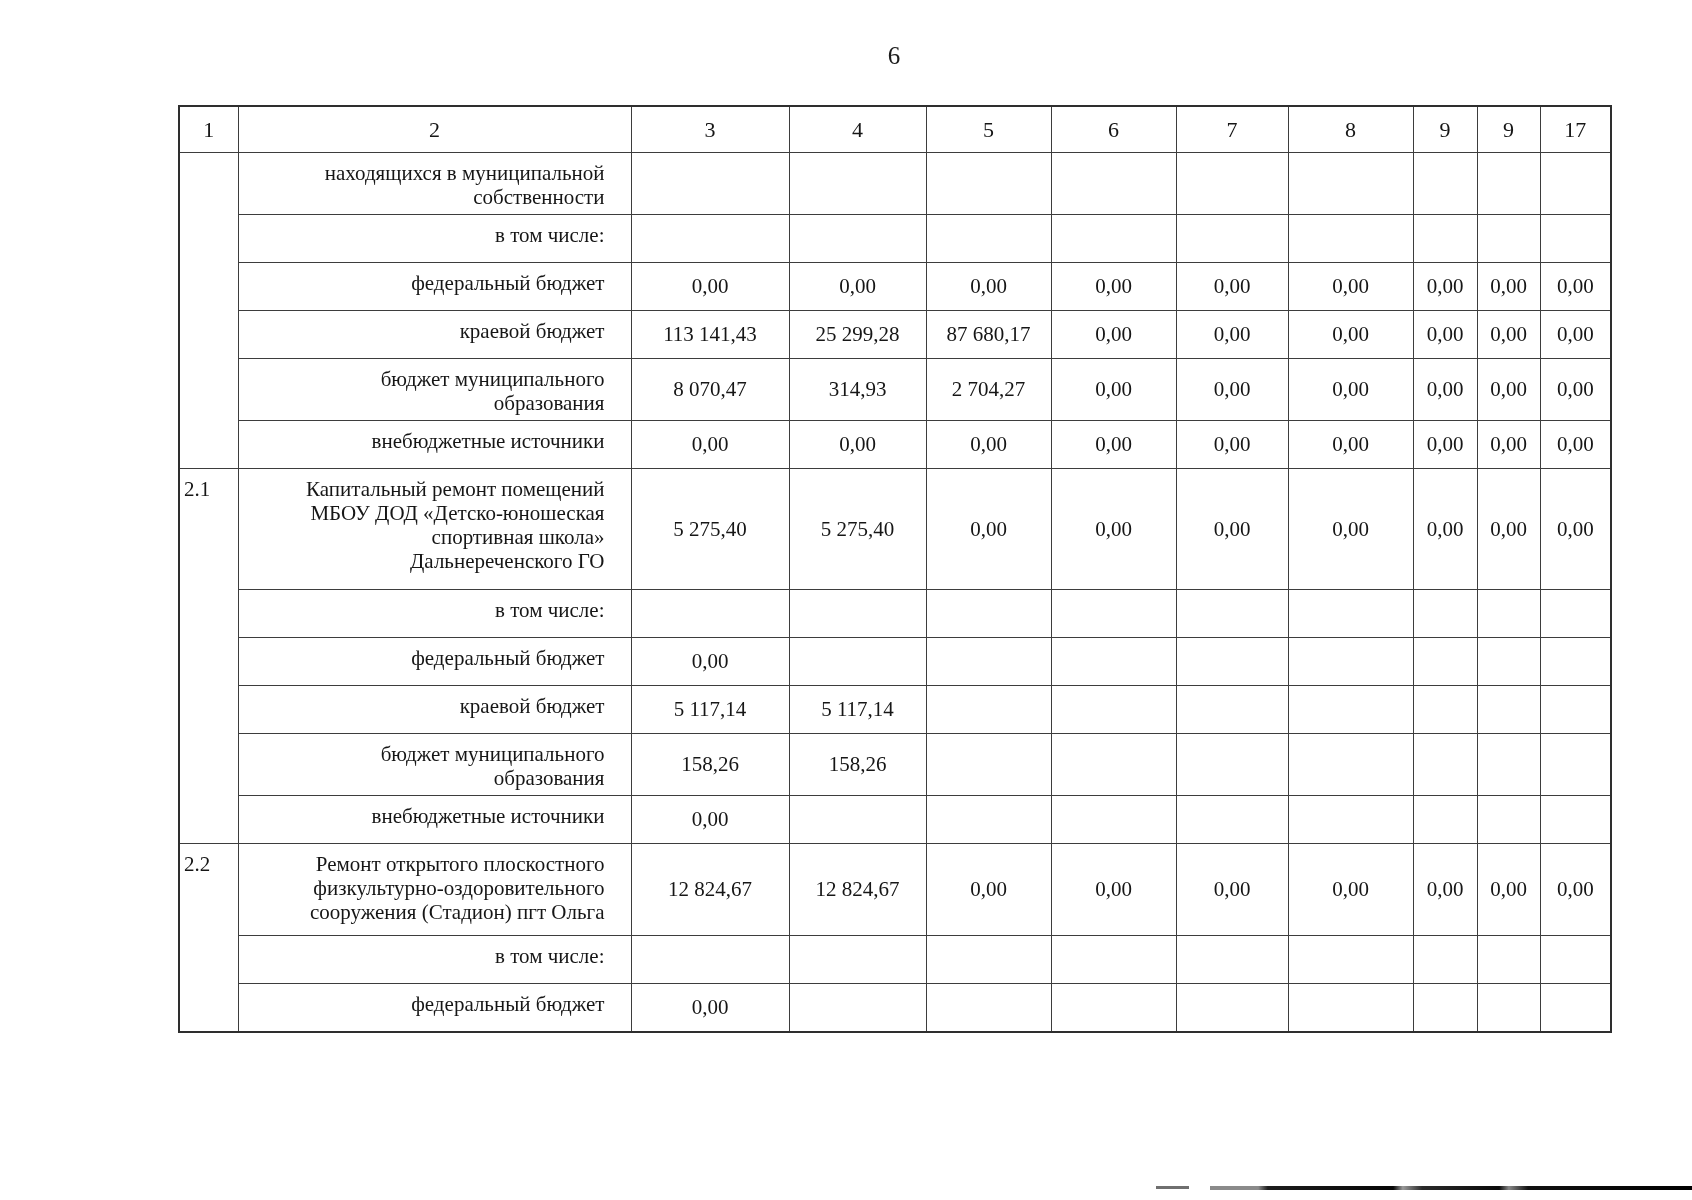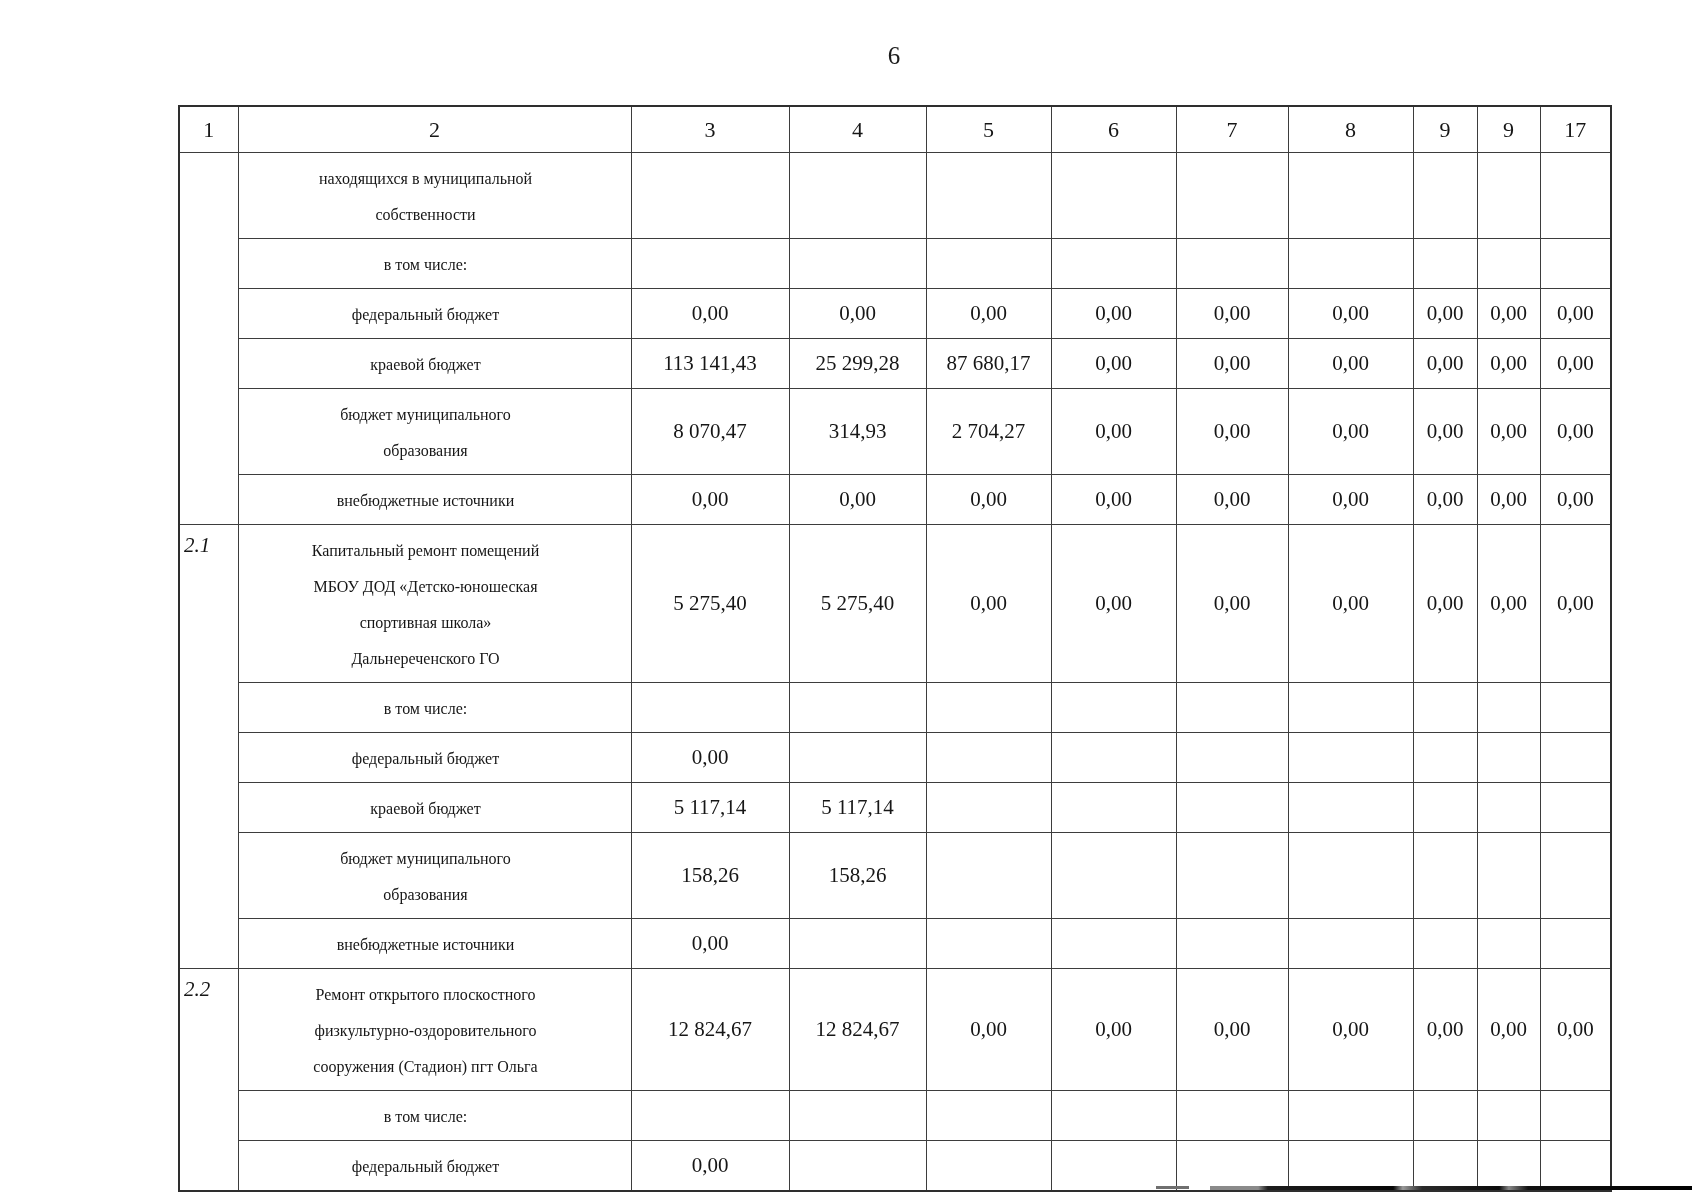--- a/index.html
+++ b/index.html
@@ -44,28 +44,27 @@
     font-size: 22px;
     border-bottom: 2.5px solid #555555;
     border-top: 3px solid #343434;
   }
   td.num {
     text-align: left;
     vertical-align: top;
     padding: 7px 2px 0 4px;
     font-size: 21px;
     line-height: 27px;
-    font-style: italic;
   }
   td.label {
-    text-align: center;
+    text-align: right;
     vertical-align: top;
     padding: 8px 26px 5px 8px;
-    font-size: 16px;
-    line-height: 36px;
+    font-size: 21px;
+    line-height: 24px;
     white-space: pre-line;
   }
   td.value {
     text-align: center;
     vertical-align: middle;
     font-size: 21px;
     white-space: nowrap;
     padding: 0 2px;
   }
   tr.lines-1 { height: 48px; }

